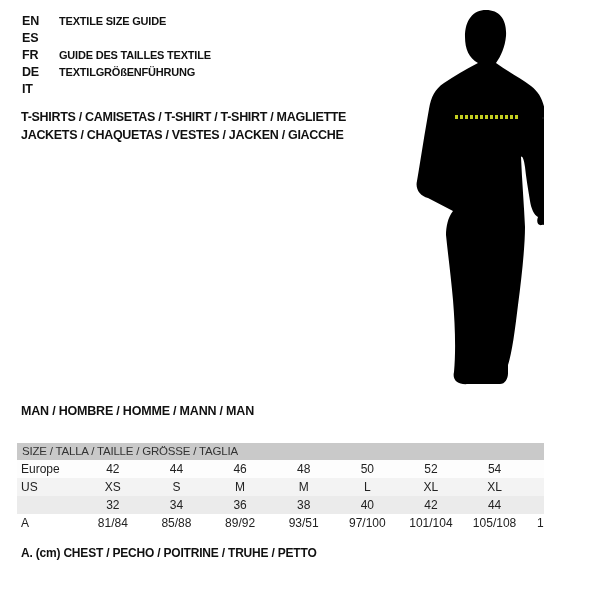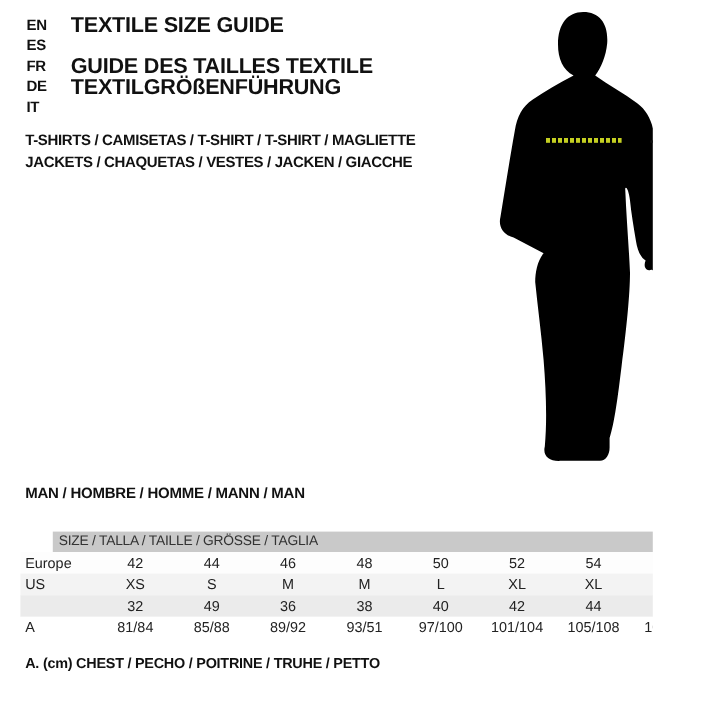--- a/index.html
+++ b/index.html
@@ -4,21 +4,21 @@
 <style>
   html,body{margin:0;padding:0;}
   .canvas{
     position:relative;width:544px;height:600px;background:#ffffff;overflow:hidden;
     font-family:"Liberation Sans","DejaVu Sans",sans-serif;color:#111;
   }
   
   .lang-block{position:absolute;left:22px;top:13px;}
   .lang-row{display:flex;height:17px;line-height:17px;}
   .lang-code{width:37px;font-weight:700;font-size:12.5px;letter-spacing:-0.2px;}
-  .lang-label{font-weight:700;font-size:18px;letter-spacing:-0.2px;white-space:nowrap;}
+  .lang-label{font-weight:700;font-size:11px;letter-spacing:-0.2px;white-space:nowrap;}
   
   .categories{position:absolute;left:21px;top:109px;}
   .categories div{font-weight:700;font-size:12.5px;letter-spacing:-0.3px;line-height:17.5px;white-space:nowrap;}
   
   .man{position:absolute;left:408px;top:5px;width:160px;height:385px;}
   
   .chest-line{
     position:absolute;left:455px;top:115px;width:63px;height:4px;
     background:repeating-linear-gradient(90deg,var(--dash,#c4cf21) 0 3px,transparent 3px 5px);
   }
@@ -27,21 +27,21 @@
     position:absolute;left:542px;top:117px;width:16px;height:2px;
     background:repeating-linear-gradient(90deg,#111 0 3px,transparent 3px 6px);
   }
   .measure-label{position:absolute;left:562px;top:109px;font-size:13px;font-weight:700;}
   
   .section-title{position:absolute;left:21px;top:404px;font-size:12.5px;font-weight:700;letter-spacing:-0.2px;white-space:nowrap;}
   
   .size-table{position:absolute;left:17px;top:443px;width:573px;font-size:12px;color:#222;}
   .thead{
     height:17px;line-height:17px;padding-left:5px;font-size:11.5px;color:#333;
-    letter-spacing:-0.2px;white-space:nowrap;margin-left:27px;
+    letter-spacing:-0.2px;white-space:nowrap;
   }
   .trow{display:flex;height:18px;line-height:18px;}
   .tlabel{width:64px;padding-left:4px;text-align:left;box-sizing:border-box;}
   .tcell{flex:1;text-align:center;}
   
   .footnote{position:absolute;left:21px;top:546px;font-size:12px;font-weight:700;letter-spacing:-0.2px;white-space:nowrap;}
 </style>
 </head>
 <body>
 
@@ -134,21 +134,21 @@
           <div class="tcell">M</div>
           <div class="tcell">M</div>
           <div class="tcell">L</div>
           <div class="tcell">XL</div>
           <div class="tcell">XL</div>
           <div class="tcell">XXL</div>
         </div>
         <div class="trow" style="background: rgb(235, 235, 235);">
           <div class="tlabel"></div>
           <div class="tcell">32</div>
-          <div class="tcell">49</div>
+          <div class="tcell">34</div>
           <div class="tcell">36</div>
           <div class="tcell">38</div>
           <div class="tcell">40</div>
           <div class="tcell">42</div>
           <div class="tcell">44</div>
           <div class="tcell">46</div>
         </div>
         <div class="trow" style="background: rgb(255, 255, 255);">
           <div class="tlabel">A</div>
           <div class="tcell">81/84</div>

